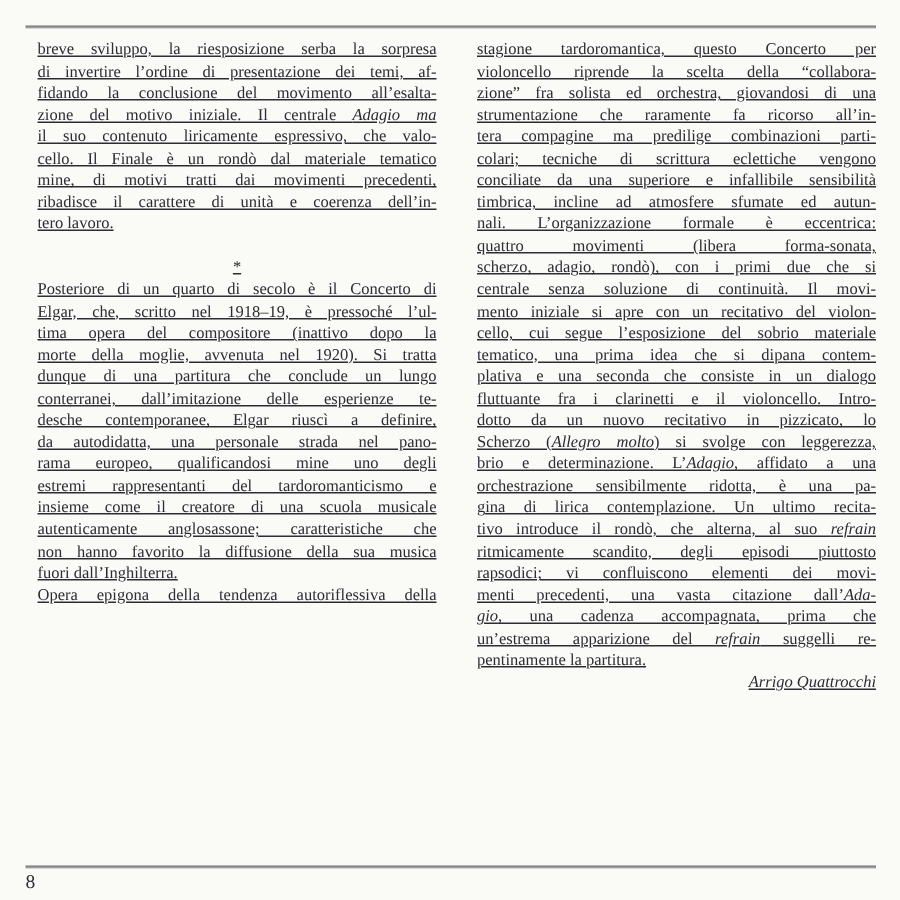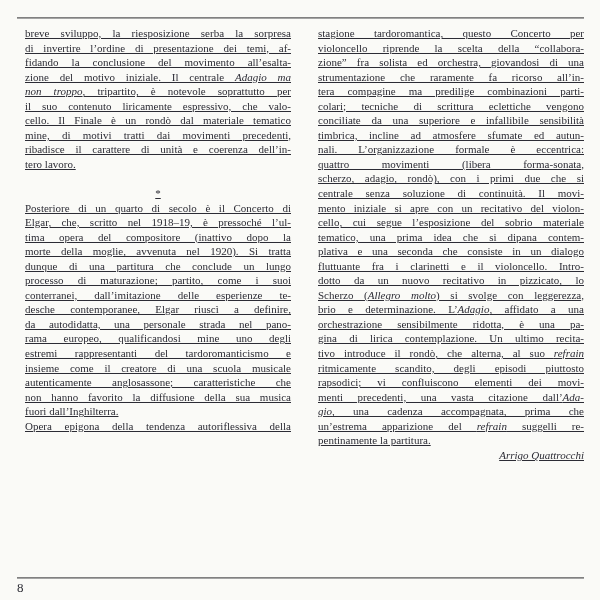--- a/index.html
+++ b/index.html
@@ -42,34 +42,32 @@
 <body>
 
 <div>
   <div class="rule rule-top"></div>
 
   <div class="col col-left">
       <div class="line j"><span>breve sviluppo, la riesposizione serba la sorpresa</span></div>
       <div class="line j"><span>di invertire l’ordine di presentazione dei temi, af-</span></div>
       <div class="line j"><span>fidando la conclusione del movimento all’esalta-</span></div>
       <div class="line j"><span>zione del motivo iniziale. Il centrale </span><span class="it">Adagio ma</span></div>
-      <div class="line j"><span class="it">non troppo</span><span>, tripartito, è notevole soprattutto per</span></div>
       <div class="line j"><span>il suo contenuto liricamente espressivo, che valo-</span></div>
       <div class="line j"><span>cello. Il Finale è un rondò dal materiale tematico</span></div>
       <div class="line j"><span>mine, di motivi tratti dai movimenti precedenti,</span></div>
       <div class="line j"><span>ribadisce il carattere di unità e coerenza dell’in-</span></div>
       <div class="line l"><span>tero lavoro.</span></div>
       <div class="line j"></div>
       <div class="line c"><span>*</span></div>
       <div class="line j"><span>Posteriore di un quarto di secolo è il Concerto di</span></div>
       <div class="line j"><span>Elgar, che, scritto nel 1918–19, è pressoché l’ul-</span></div>
       <div class="line j"><span>tima opera del compositore (inattivo dopo la</span></div>
       <div class="line j"><span>morte della moglie, avvenuta nel 1920). Si tratta</span></div>
       <div class="line j"><span>dunque di una partitura che conclude un lungo</span></div>
-      <div class="line j"><span>processo di maturazione; partito, come i suoi</span></div>
       <div class="line j"><span>conterranei, dall’imitazione delle esperienze te-</span></div>
       <div class="line j"><span>desche contemporanee, Elgar riuscì a definire,</span></div>
       <div class="line j"><span>da autodidatta, una personale strada nel pano-</span></div>
       <div class="line j"><span>rama europeo, qualificandosi mine uno degli</span></div>
       <div class="line j"><span>estremi rappresentanti del tardoromanticismo e</span></div>
       <div class="line j"><span>insieme come il creatore di una scuola musicale</span></div>
       <div class="line j"><span>autenticamente anglosassone; caratteristiche che</span></div>
       <div class="line j"><span>non hanno favorito la diffusione della sua musica</span></div>
       <div class="line l"><span>fuori dall’Inghilterra.</span></div>
       <div class="line j"><span>Opera epigona della tendenza autoriflessiva della</span></div>

